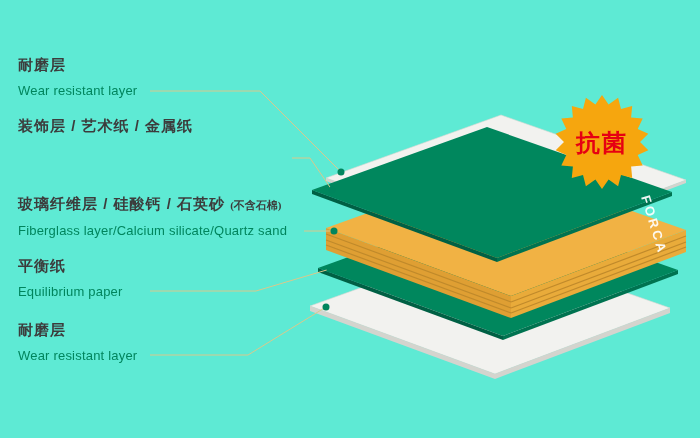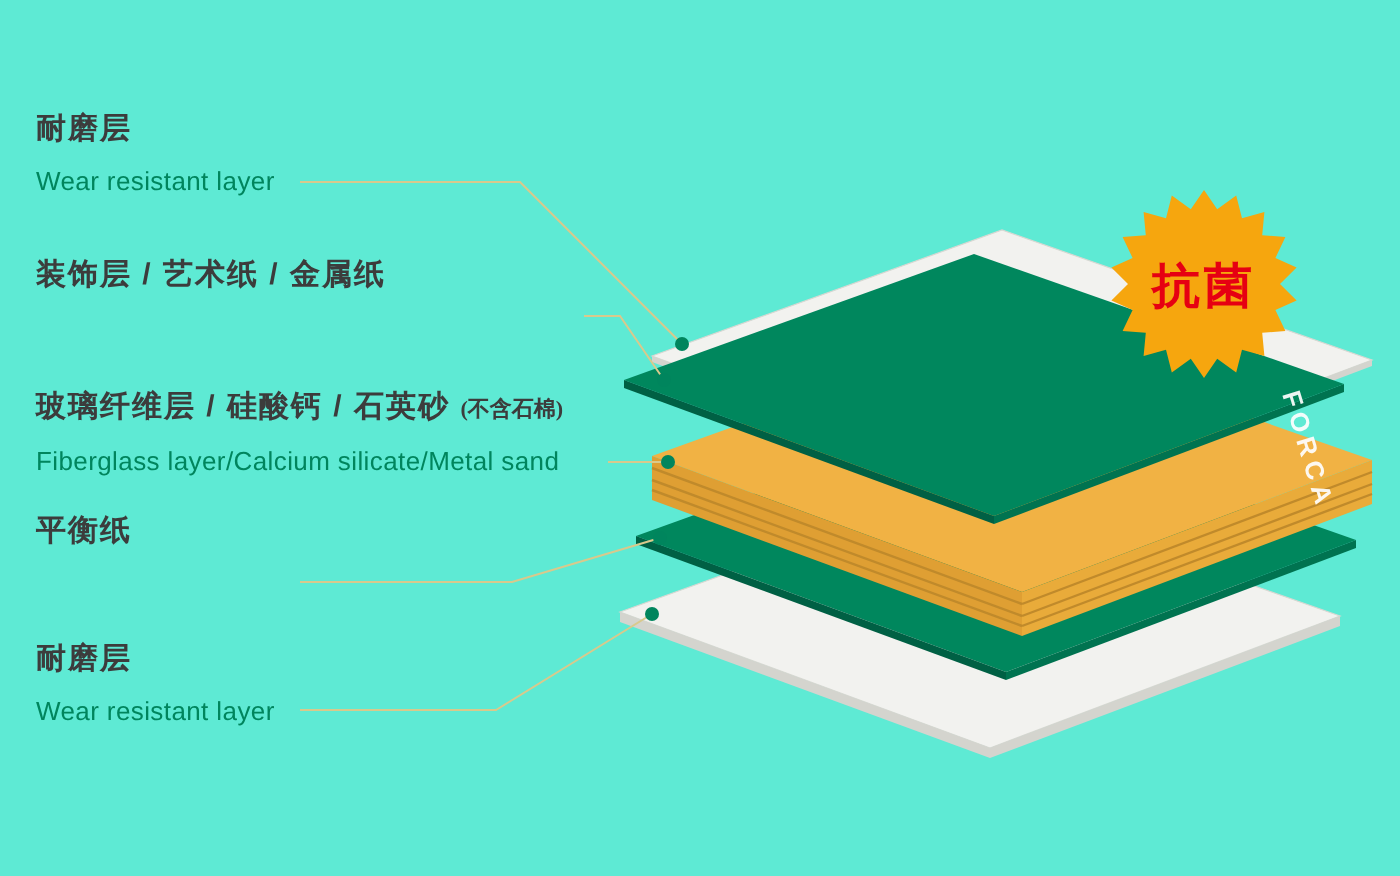--- a/index.html
+++ b/index.html
@@ -34,34 +34,35 @@
 </head>
 <body>
 
 <div class="stage">
 
   <div class="label" style="top:56px">
     <div class="zh">耐磨层</div>
     <div class="en">Wear resistant layer</div>
   </div>
 
-  <div class="label" style="top:129px">
+  <div class="label" style="top:117px">
     <div class="zh">装饰层 / 艺术纸 / 金属纸</div>
   </div>
 
   <div class="label" style="top:195px">
     <div class="zh">
       <span>玻璃纤维层 / 硅酸钙 / 石英砂</span>
       <span class="note">(不含石棉)</span>
     </div>
-    <div class="en">Fiberglass layer/Calcium silicate/Metal sand</div>
+    <div class="en">Fiberglass layer/Calcium silicate/Quartz sand</div>
   </div>
 
   <div class="label" style="top:257px">
     <div class="zh">平衡纸</div>
+    <div class="en">Equilibrium paper</div>
   </div>
 
   <div class="label" style="top:321px">
     <div class="zh">耐磨层</div>
     <div class="en">Wear resistant layer</div>
   </div>
 
   <svg class="diagram" width="700" height="438" viewBox="0 0 700 438">
 
     <g>

